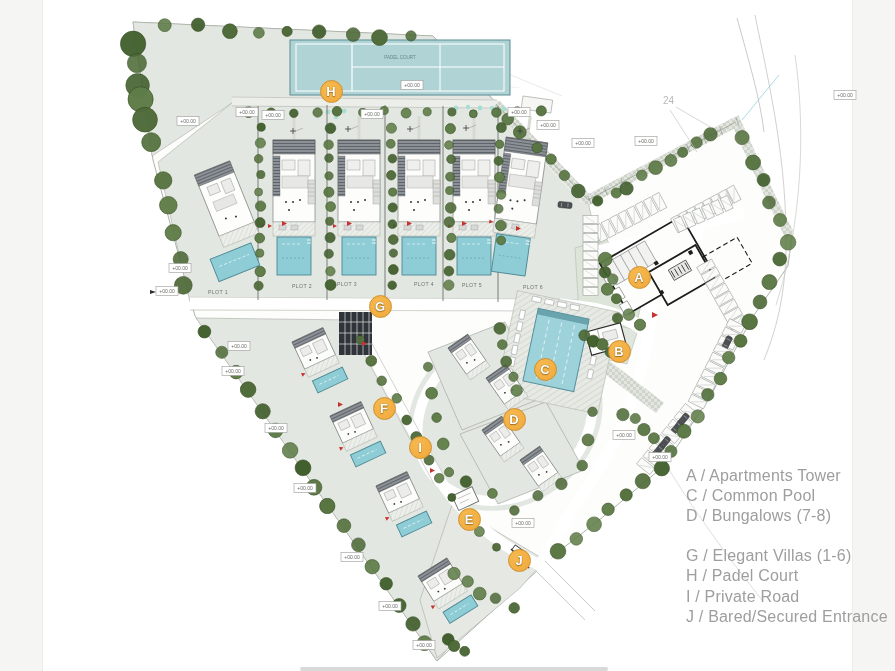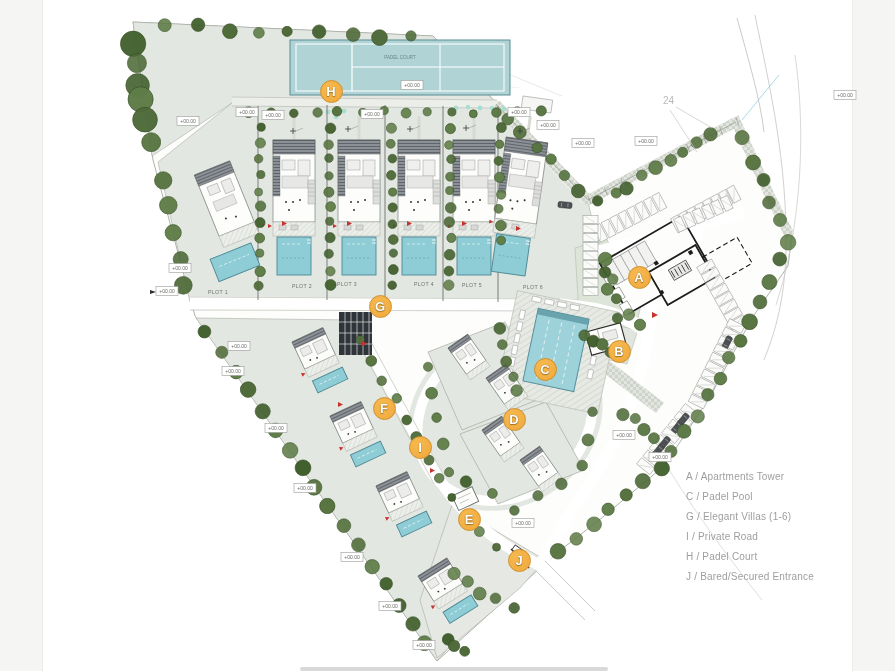--- a/index.html
+++ b/index.html
@@ -3,21 +3,21 @@
 <meta charset="utf-8">
 <style>
   html,body{margin:0;padding:0;background:#fff;}
   .stage{position:relative;width:895px;height:671px;overflow:hidden;background:#fff;
          font-family:"Liberation Sans",sans-serif;}
   .side-strip{position:absolute;top:0;bottom:0;width:42px;}
   .side-strip.left{left:0;border-right:1px solid #ececea;}
   .side-strip.right{right:0;border-left:1px solid #ececea;}
   svg.plan{position:absolute;left:0;top:0;}
   .legend{position:absolute;left:686px;top:466px;width:205px;}
-  .legend-row{height:20.1px;font-size:10px;letter-spacing:.2px;display:flex;align-items:center;}
+  .legend-row{height:20.1px;font-size:16px;letter-spacing:.2px;display:flex;align-items:center;}
   .marker{position:absolute;width:23px;height:23px;border-radius:50%;
           display:flex;align-items:center;justify-content:center;
           font-size:13px;font-weight:bold;color:#fff;
           text-shadow:0 0 1px rgba(100,65,0,.9), 0 1px 1px rgba(100,65,0,.5);
           box-sizing:border-box;}
   .bottom-bar{position:absolute;left:300px;top:667px;width:308px;height:4px;border-radius:2px;}
 </style>
 </head>
 <body>
 
@@ -882,24 +882,25 @@
         <text x="347" y="286" font-size="5.2" fill="#6f746d" text-anchor="middle" font-family="&quot;Liberation Sans&quot;,sans-serif" letter-spacing="0.4">PLOT 3</text>
         <text x="424" y="286" font-size="5.2" fill="#6f746d" text-anchor="middle" font-family="&quot;Liberation Sans&quot;,sans-serif" letter-spacing="0.4">PLOT 4</text>
         <text x="472" y="287" font-size="5.2" fill="#6f746d" text-anchor="middle" font-family="&quot;Liberation Sans&quot;,sans-serif" letter-spacing="0.4">PLOT 5</text>
         <text x="533" y="289" font-size="5.2" fill="#6f746d" text-anchor="middle" font-family="&quot;Liberation Sans&quot;,sans-serif" letter-spacing="0.4">PLOT 6</text>
         <text x="663" y="104" font-size="10" fill="#b8b8b6" font-family="&quot;Liberation Sans&quot;,sans-serif">24</text>
       </g>
   </svg>
 
   <div class="legend" id="legend">
       <div class="legend-row" style="color: rgb(158, 158, 158);">A / Apartments Tower</div>
-      <div class="legend-row" style="color: rgb(158, 158, 158);">C / Padel Pool</div>
-      <div class="legend-row" style="color: rgb(158, 158, 158);">G / Elegant Villas (1-6)</div>
+      <div class="legend-row" style="color: rgb(158, 158, 158);">C / Common Pool</div>
+      <div class="legend-row" style="color: rgb(158, 158, 158);">D / Bungalows (7-8)</div>
+      <div class="legend-row" style="color: rgb(158, 158, 158); margin-top: 20px;">G / Elegant Villas (1-6)</div>
+      <div class="legend-row" style="color: rgb(158, 158, 158);">H / Padel Court</div>
       <div class="legend-row" style="color: rgb(158, 158, 158);">I / Private Road</div>
-      <div class="legend-row" style="color: rgb(158, 158, 158);">H / Padel Court</div>
       <div class="legend-row" style="color: rgb(158, 158, 158);">J / Bared/Secured Entrance</div>
     </div>
   <div id="marker-layer">
       <div class="marker" style="left: 627.5px; top: 265.5px; background: radial-gradient(circle at 35% 30%, rgb(246, 185, 79), rgb(240, 169, 60)); border: 1px solid rgb(207, 143, 43); color: rgb(255, 255, 255);">A</div>
       <div class="marker" style="left: 607.5px; top: 339.5px; background: radial-gradient(circle at 35% 30%, rgb(246, 185, 79), rgb(240, 169, 60)); border: 1px solid rgb(207, 143, 43); color: rgb(255, 255, 255);">B</div>
       <div class="marker" style="left: 533.5px; top: 357.5px; background: radial-gradient(circle at 35% 30%, rgb(246, 185, 79), rgb(240, 169, 60)); border: 1px solid rgb(207, 143, 43); color: rgb(255, 255, 255);">C</div>
       <div class="marker" style="left: 502.5px; top: 407.5px; background: radial-gradient(circle at 35% 30%, rgb(246, 185, 79), rgb(240, 169, 60)); border: 1px solid rgb(207, 143, 43); color: rgb(255, 255, 255);">D</div>
       <div class="marker" style="left: 457.5px; top: 507.5px; background: radial-gradient(circle at 35% 30%, rgb(246, 185, 79), rgb(240, 169, 60)); border: 1px solid rgb(207, 143, 43); color: rgb(255, 255, 255);">E</div>
       <div class="marker" style="left: 372.5px; top: 396.5px; background: radial-gradient(circle at 35% 30%, rgb(246, 185, 79), rgb(240, 169, 60)); border: 1px solid rgb(207, 143, 43); color: rgb(255, 255, 255);">F</div>
       <div class="marker" style="left: 368.5px; top: 294.5px; background: radial-gradient(circle at 35% 30%, rgb(246, 185, 79), rgb(240, 169, 60)); border: 1px solid rgb(207, 143, 43); color: rgb(255, 255, 255);">G</div>

